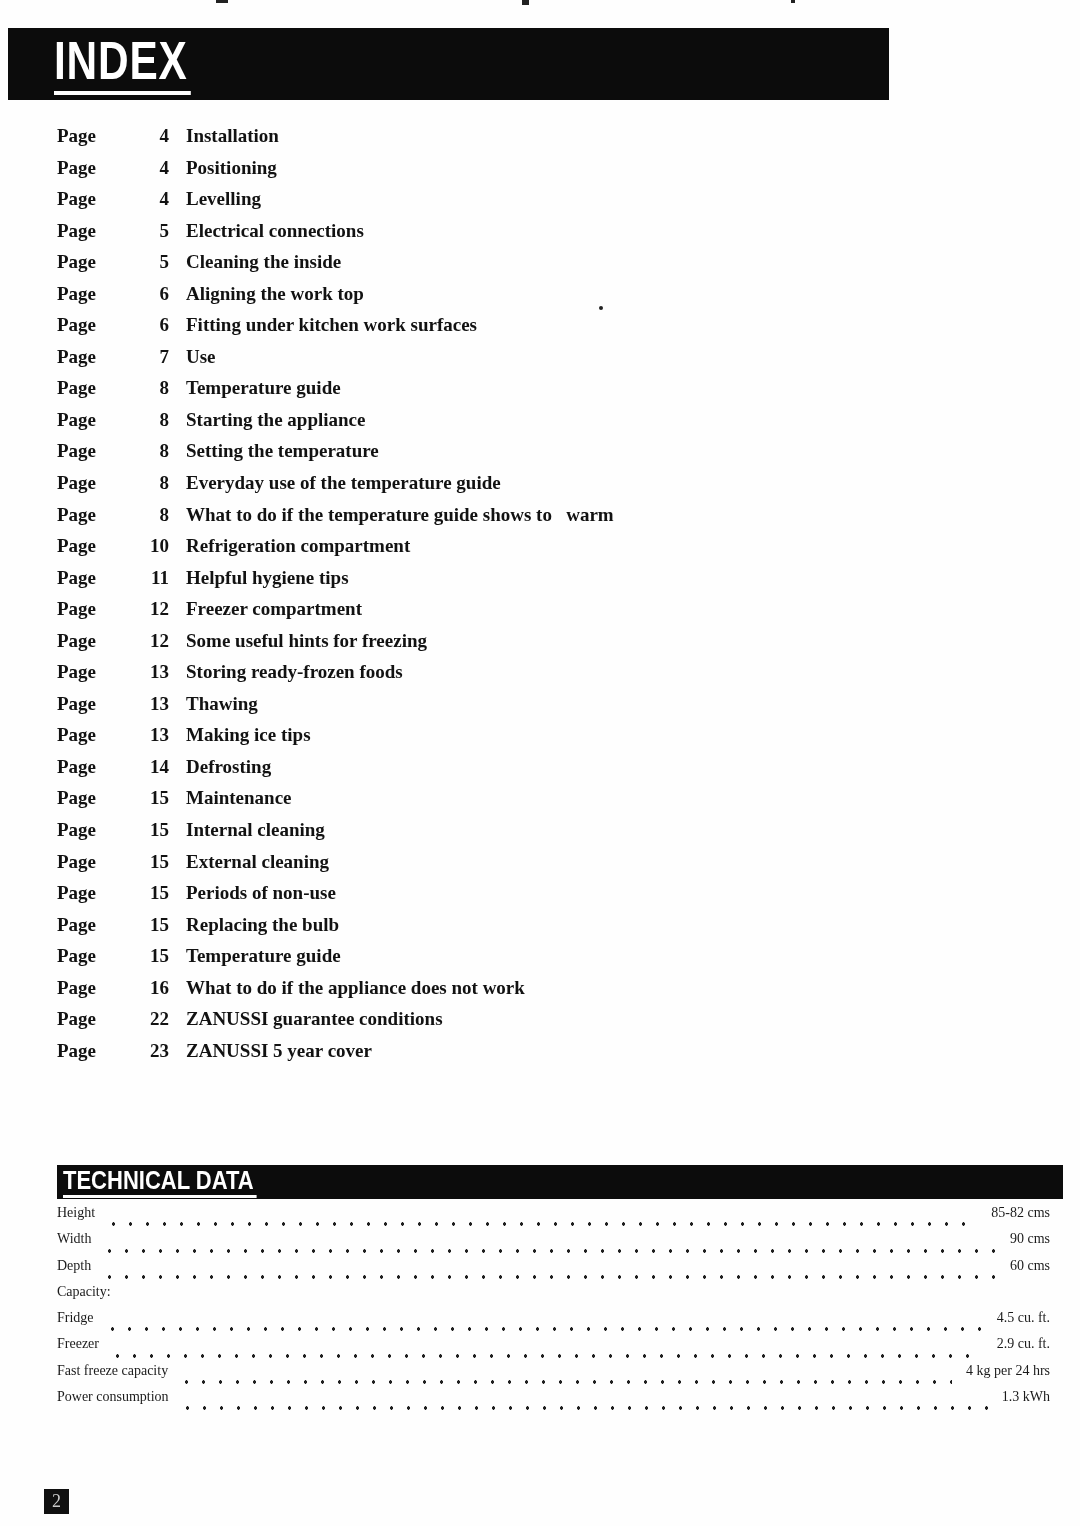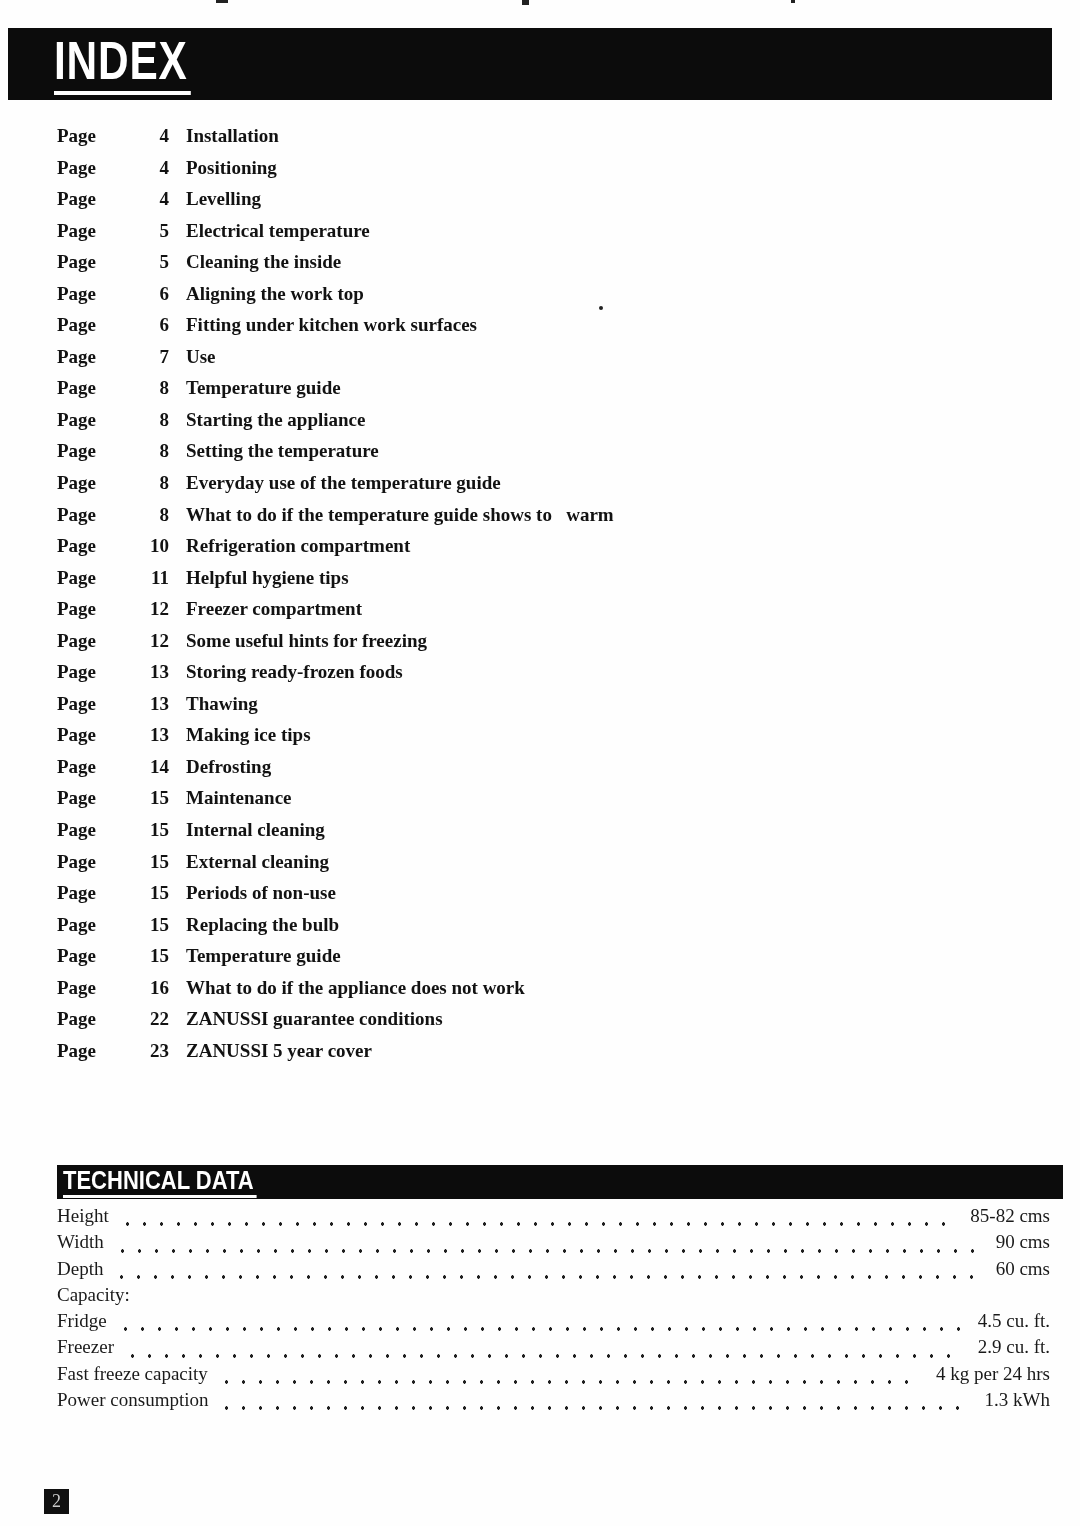--- a/index.html
+++ b/index.html
@@ -9,21 +9,21 @@
     height: 1526px;
     position: relative;
     background: #fefefe;
     font-family: "Liberation Serif", serif;
     color: #111;
     overflow: hidden;
   }
 
   
   .banner { position: absolute; background: #0c0c0c; }
-  .banner-index { top: 28px; left: 8px; width: 1044px; height: 72px; }
+  .banner-index { top: 28px; left: 8px; width: 881px; height: 72px; }
   .banner-index .banner-text {
     display: inline-block;
     margin: 5px 0 0 46px;
     color: #fff;
     font-family: "Liberation Sans", sans-serif;
     font-weight: 900;
     font-size: 53px;
     line-height: 56px;
     letter-spacing: 1px;
     transform: scaleX(0.8);
@@ -59,21 +59,21 @@
   .iw-page { width: 90px; }
   .iw-num { width: 22px; text-align: right; }
   .iw-title { margin-left: 17px; white-space: pre; }
 
   
   .tech-list { position: absolute; top: 1205px; left: 57px; width: 993px; }
   .tech-row {
     display: flex;
     align-items: baseline;
     height: 26.3px;
-    font-size: 19px;
+    font-size: 14px;
     color: #1a1a1a;
   }
   .tech-label { white-space: pre; }
   .tech-dots {
     flex: 1 1 auto;
     align-self: flex-end;
     height: 6px;
     margin: 0 14px 5px 10px;
     background-image: radial-gradient(circle, #1f1f1f 1.5px, transparent 1.9px);
     background-size: 17px 6px;
@@ -128,21 +128,21 @@
     <span class="iw-title">Positioning</span>
   </div>
     <div class="index-row">
     <span class="iw-page">Page</span>
     <span class="iw-num">4</span>
     <span class="iw-title">Levelling</span>
   </div>
     <div class="index-row">
     <span class="iw-page">Page</span>
     <span class="iw-num">5</span>
-    <span class="iw-title">Electrical temperature</span>
+    <span class="iw-title">Electrical connections</span>
   </div>
     <div class="index-row">
     <span class="iw-page">Page</span>
     <span class="iw-num">5</span>
     <span class="iw-title">Cleaning the inside</span>
   </div>
     <div class="index-row">
     <span class="iw-page">Page</span>
     <span class="iw-num">6</span>
     <span class="iw-title">Aligning the work top</span>

